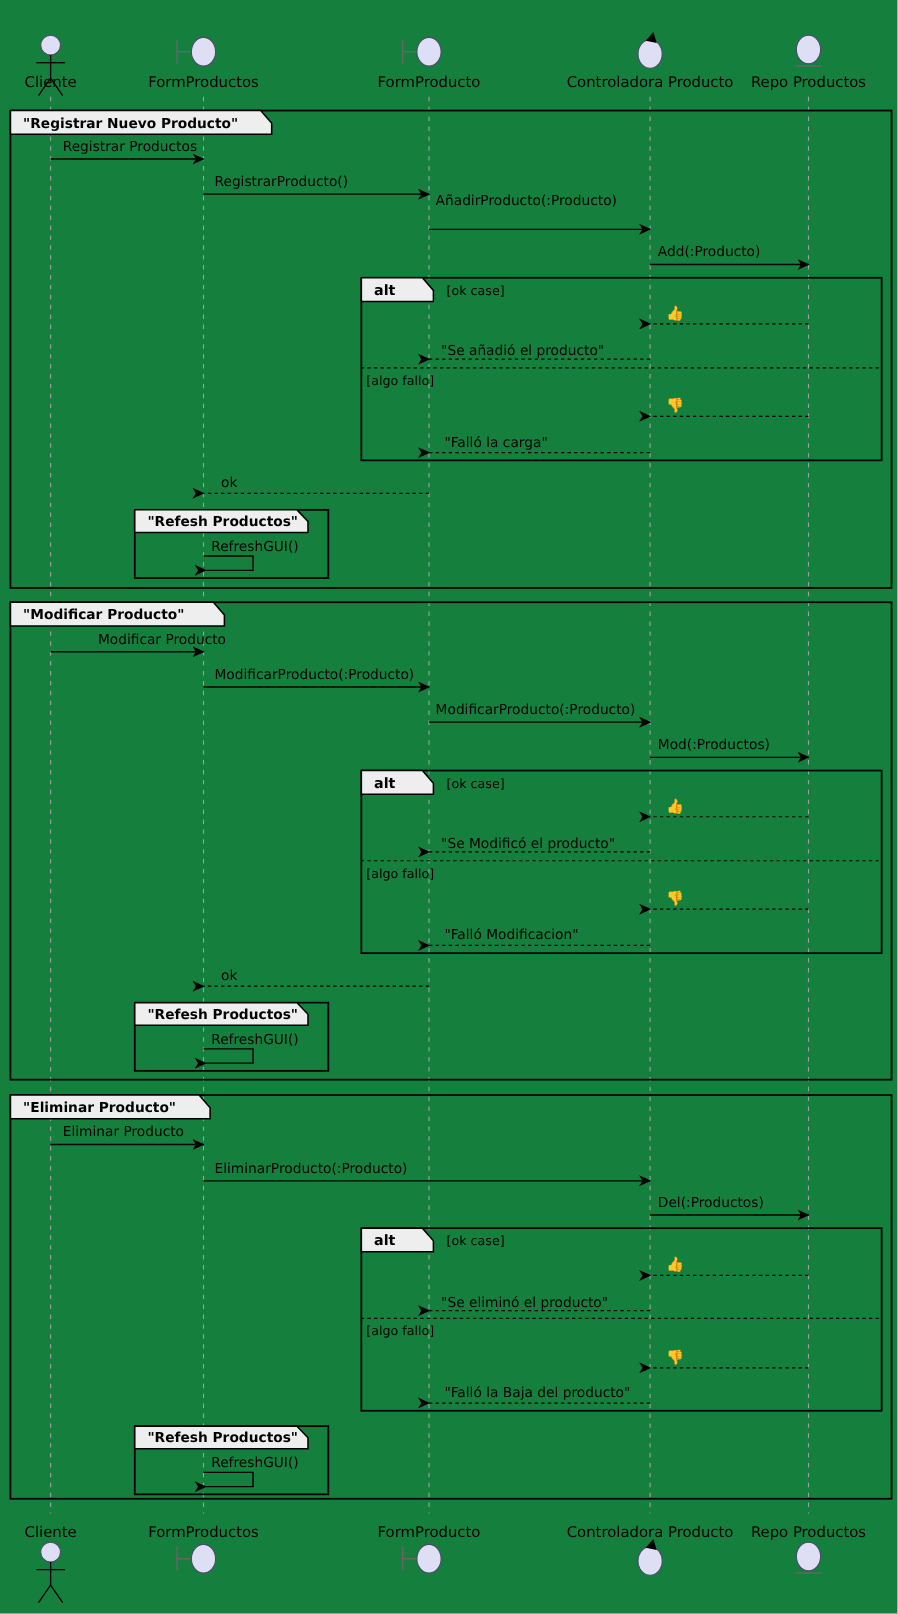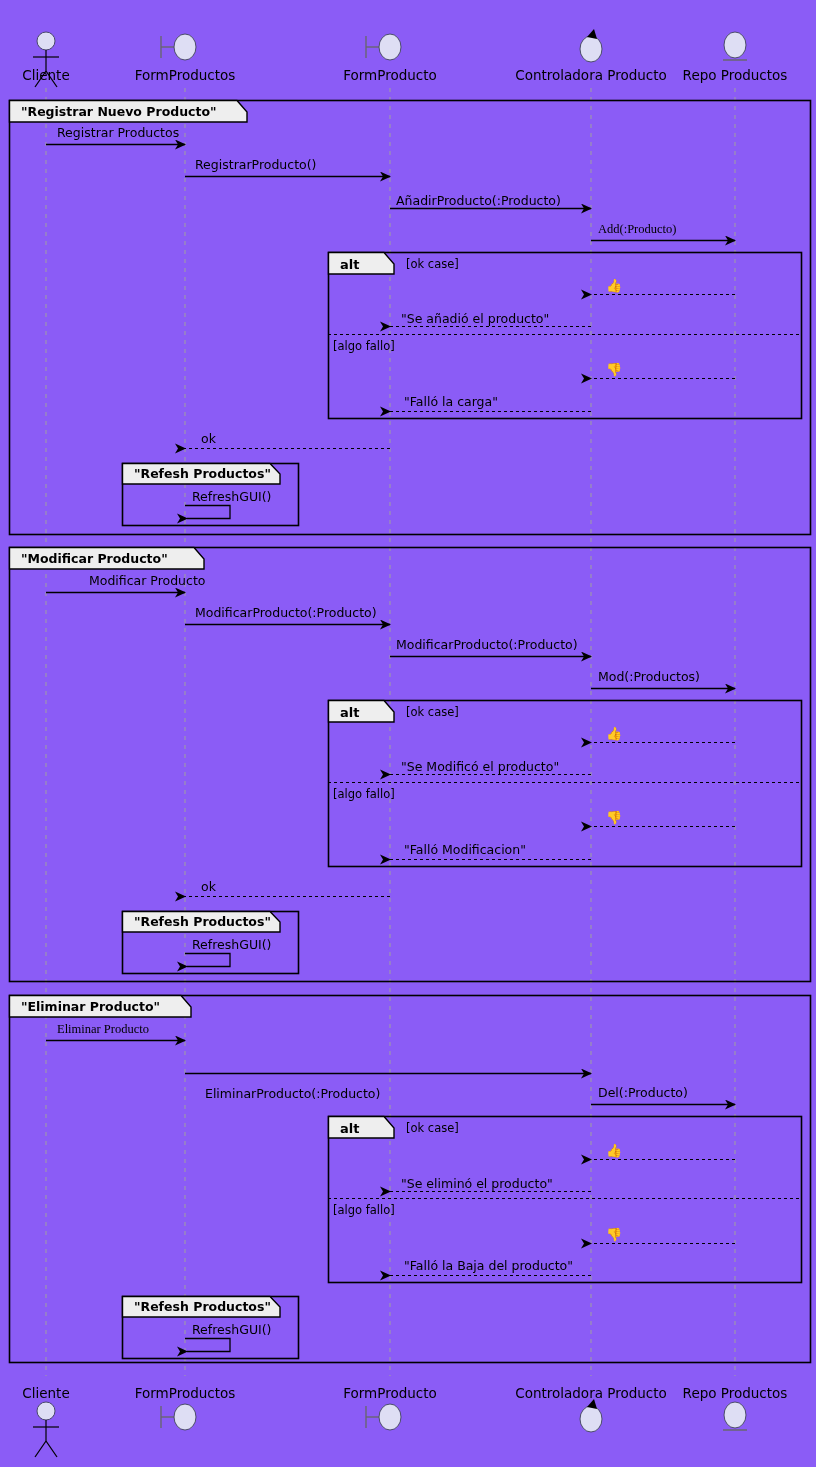--- a/index.html
+++ b/index.html
@@ -5,21 +5,21 @@
   * { box-sizing: border-box; }
   html, body {
     margin: 0; padding: 0;
     background: #ffffff;
     font-family: "DejaVu Sans", "Liberation Sans", sans-serif;
   }
   #diagram {
     position: relative;
     width: 816px;
     height: 1467px;
-    background: #8b5cf6;
+    background: #15803d;
     overflow: hidden;
   }
   svg#canvas { position: absolute; top: 0; left: 0; }
   .participant-name {
     position: absolute;
     font-size: 13.5px;
     color: #000;
     white-space: nowrap;
     transform: translateX(-50%);
     line-height: 1;
@@ -188,22 +188,22 @@
       <div class="participant-name" style="left: 185px; top: 1387px;">FormProductos</div>
       <div class="participant-name" style="left: 390px; top: 69px;">FormProducto</div>
       <div class="participant-name" style="left: 390px; top: 1387px;">FormProducto</div>
       <div class="participant-name" style="left: 591px; top: 69px;">Controladora Producto</div>
       <div class="participant-name" style="left: 591px; top: 1387px;">Controladora Producto</div>
       <div class="participant-name" style="left: 735px; top: 69px;">Repo Productos</div>
       <div class="participant-name" style="left: 735px; top: 1387px;">Repo Productos</div>
       <div class="frag-title" style="left: 21px; top: 105.75px; font-size: 12.5px;">"Registrar Nuevo Producto"</div>
       <div class="msg-label" style="left: 57px; top: 127px;">Registrar Productos</div>
       <div class="msg-label" style="left: 195px; top: 159px;">RegistrarProducto()</div>
-      <div class="msg-label" style="left: 396px; top: 195px; text-align: right;">AñadirProducto(:Producto)</div>
-      <div class="msg-label" style="left: 598px; top: 223px; font-family: Liberation Serif, serif;">Add(:Producto)</div>
+      <div class="msg-label" style="left: 396px; top: 176px; text-align: right;">AñadirProducto(:Producto)</div>
+      <div class="msg-label" style="left: 598px; top: 223px;">Add(:Producto)</div>
       <div class="frag-title" style="left: 340px; top: 257.5px; font-size: 13px;">alt</div>
       <div class="frag-guard" style="left: 406px; top: 259px;">[ok case]</div>
       <div class="glyph" style="left: 614px; top: 279px;">👍</div>
       <div class="msg-label" style="left: 401px; top: 313px;">"Se añadió el producto"</div>
       <div class="frag-guard" style="left: 333px; top: 341px;">[algo fallo]</div>
       <div class="glyph" style="left: 614px; top: 363px;">👎</div>
       <div class="msg-label" style="left: 404px; top: 396px;">"Falló la carga"</div>
       <div class="msg-label" style="left: 201px; top: 433px;">ok</div>
       <div class="frag-title" style="left: 134px; top: 468.25px; font-size: 12.5px;">"Refesh Productos"</div>
       <div class="msg-label" style="left: 192px; top: 491px;">RefreshGUI()</div>
@@ -216,23 +216,23 @@
       <div class="frag-guard" style="left: 406px; top: 707px;">[ok case]</div>
       <div class="glyph" style="left: 614px; top: 727px;">👍</div>
       <div class="msg-label" style="left: 401px; top: 761px;">"Se Modificó el producto"</div>
       <div class="frag-guard" style="left: 333px; top: 789px;">[algo fallo]</div>
       <div class="glyph" style="left: 614px; top: 811px;">👎</div>
       <div class="msg-label" style="left: 404px; top: 844px;">"Falló Modificacion"</div>
       <div class="msg-label" style="left: 201px; top: 881px;">ok</div>
       <div class="frag-title" style="left: 134px; top: 916.25px; font-size: 12.5px;">"Refesh Productos"</div>
       <div class="msg-label" style="left: 192px; top: 939px;">RefreshGUI()</div>
       <div class="frag-title" style="left: 21px; top: 1000.75px; font-size: 12.5px;">"Eliminar Producto"</div>
-      <div class="msg-label" style="left: 57px; top: 1023px; font-family: Liberation Serif, serif;">Eliminar Producto</div>
-      <div class="msg-label" style="left: 205px; top: 1056px; margin-top: 32px;">EliminarProducto(:Producto)</div>
-      <div class="msg-label" style="left: 598px; top: 1087px;">Del(:Producto)</div>
+      <div class="msg-label" style="left: 57px; top: 1023px;">Eliminar Producto</div>
+      <div class="msg-label" style="left: 195px; top: 1056px;">EliminarProducto(:Producto)</div>
+      <div class="msg-label" style="left: 598px; top: 1087px;">Del(:Productos)</div>
       <div class="frag-title" style="left: 340px; top: 1121.5px; font-size: 13px;">alt</div>
       <div class="frag-guard" style="left: 406px; top: 1123px;">[ok case]</div>
       <div class="glyph" style="left: 614px; top: 1144px;">👍</div>
       <div class="msg-label" style="left: 401px; top: 1178px;">"Se eliminó el producto"</div>
       <div class="frag-guard" style="left: 333px; top: 1205px;">[algo fallo]</div>
       <div class="glyph" style="left: 614px; top: 1228px;">👎</div>
       <div class="msg-label" style="left: 404px; top: 1260px;">"Falló la Baja del producto"</div>
       <div class="frag-title" style="left: 134px; top: 1301.25px; font-size: 12.5px;">"Refesh Productos"</div>
       <div class="msg-label" style="left: 192px; top: 1324px;">RefreshGUI()</div>
     </div>

